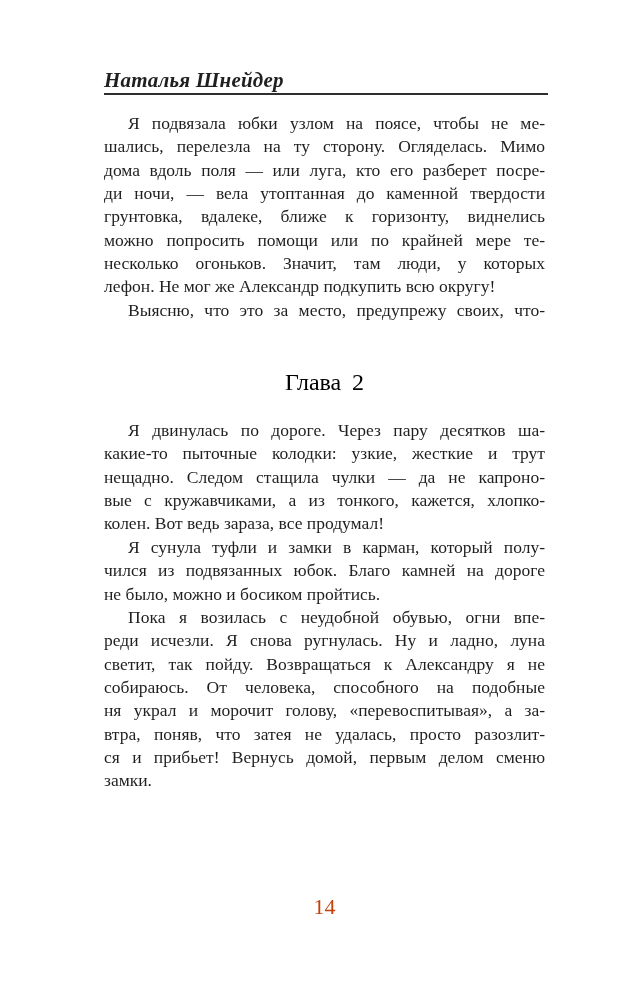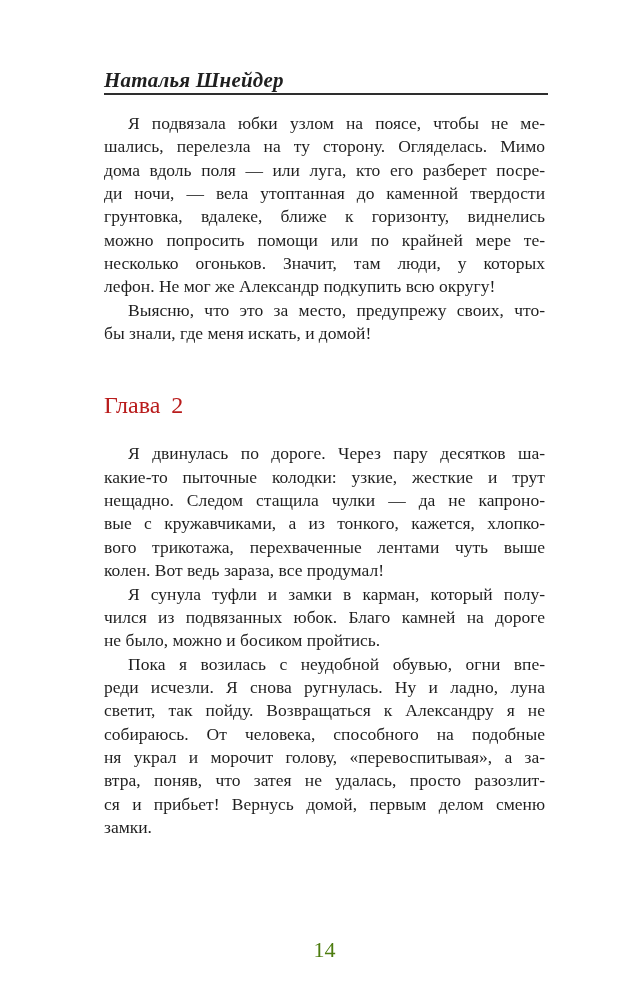--- a/index.html
+++ b/index.html
@@ -46,35 +46,35 @@
     height: 23.35px;
     overflow: hidden;
   }
   .line.first {
     text-indent: 24px;
   }
   .line.last {
     text-align-last: left;
   }
   .chapter-heading {
-    text-align: left;
+    text-align: center;
     font-size: 24px;
     line-height: 30px;
     margin: 45px 0 22px 0;
     word-spacing: 0.2em;
-    color: #b91c1c;
+    color: #000000;
   }
   .page-number {
     position: absolute;
     left: 104px;
-    top: 937px;
+    top: 894px;
     width: 441px;
     text-align: center;
     font-size: 22px;
-    color: #4d7c0f;
+    color: #c2410c;
   }
 </style>
 </head>
 <body>
 
 <div class="page">
   <div class="running-header">
     <span>Наталья Шнейдер</span>
   </div>
 
@@ -84,29 +84,27 @@
         <div class="line">шались, перелезла на ту сторону. Огляделась. Мимо</div>
         <div class="line">дома вдоль поля — или луга, кто его разберет посре-</div>
         <div class="line">ди ночи, — вела утоптанная до каменной твердости</div>
         <div class="line">грунтовка, вдалеке, ближе к горизонту, виднелись</div>
         <div class="line">можно попросить помощи или по крайней мере те-</div>
         <div class="line">несколько огоньков. Значит, там люди, у которых</div>
         <div class="line last">лефон. Не мог же Александр подкупить всю округу!</div>
       </div>
       <div class="paragraph">
         <div class="line first">Выясню, что это за место, предупрежу своих, что-</div>
-        <div class="line last">бы знали, где меня искать, и домой!</div>
       </div>
       <div class="chapter-heading">Глава 2</div>
       <div class="paragraph">
         <div class="line first">Я двинулась по дороге. Через пару десятков ша-</div>
         <div class="line">какие-то пыточные колодки: узкие, жесткие и трут</div>
         <div class="line">нещадно. Следом стащила чулки — да не капроно-</div>
         <div class="line">вые с кружавчиками, а из тонкого, кажется, хлопко-</div>
-        <div class="line">вого трикотажа, перехваченные лентами чуть выше</div>
         <div class="line last">колен. Вот ведь зараза, все продумал!</div>
       </div>
       <div class="paragraph">
         <div class="line first">Я сунула туфли и замки в карман, который полу-</div>
         <div class="line">чился из подвязанных юбок. Благо камней на дороге</div>
         <div class="line last">не было, можно и босиком пройтись.</div>
       </div>
       <div class="paragraph">
         <div class="line first">Пока я возилась с неудобной обувью, огни впе-</div>
         <div class="line">реди исчезли. Я снова ругнулась. Ну и ладно, луна</div>

